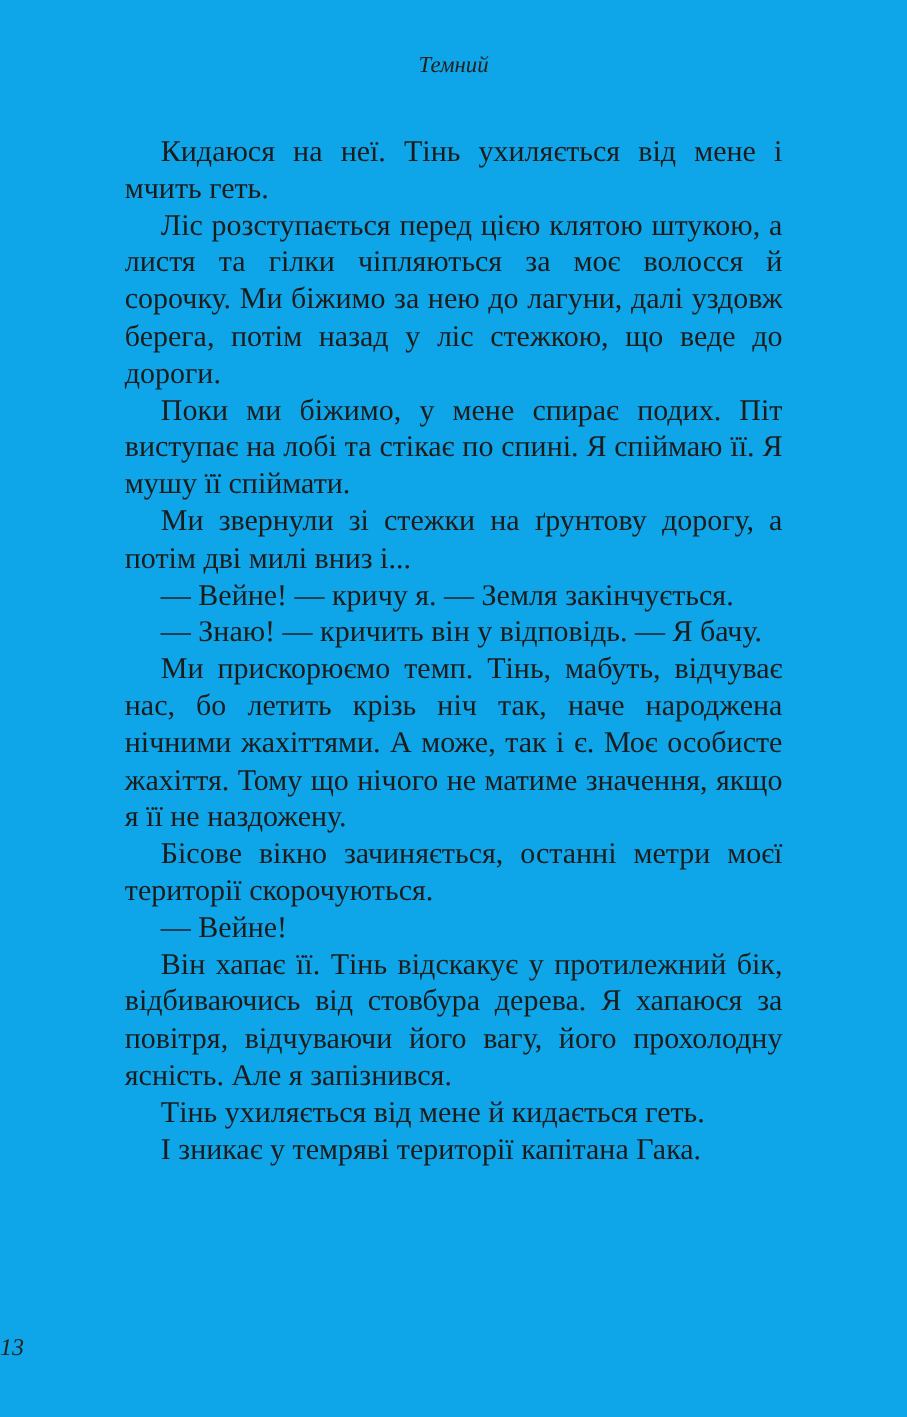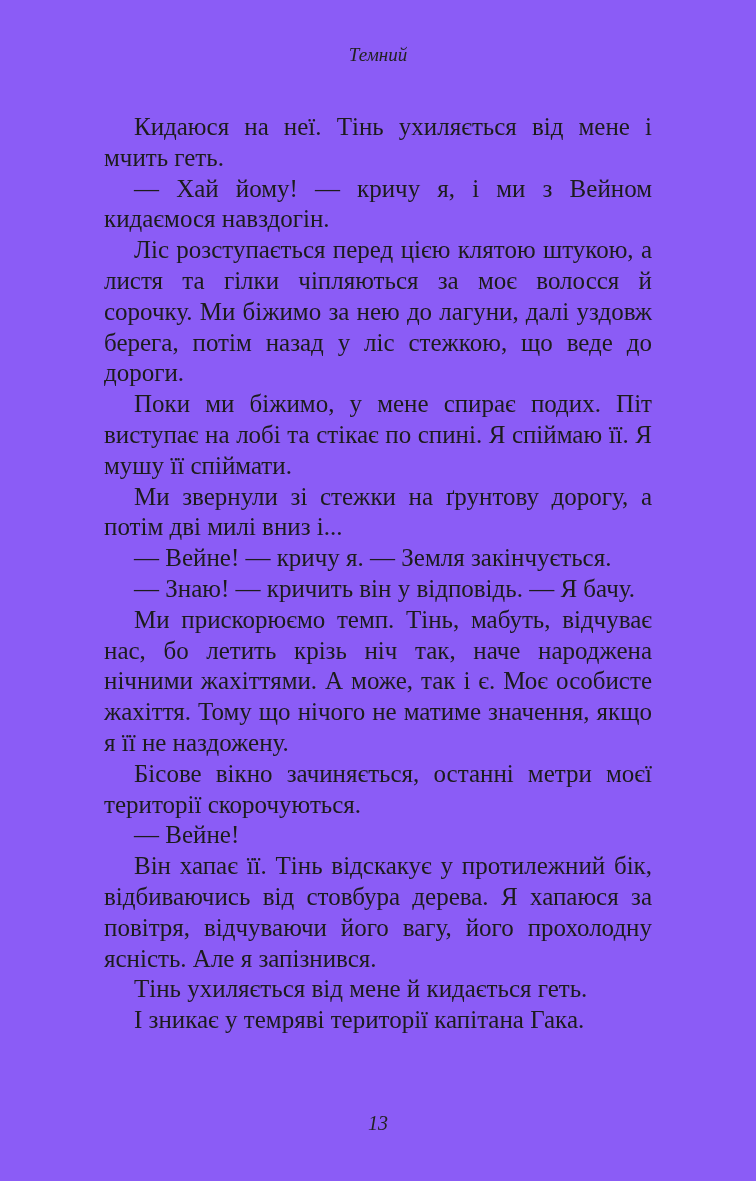--- a/index.html
+++ b/index.html
@@ -4,21 +4,21 @@
 <style>
   html, body {
     margin: 0;
     padding: 0;
     background: #ffffff;
   }
   .page {
     position: relative;
     width: 756px;
     height: 1181px;
-    background: #8b5cf6;
+    background: #0ea5e9;
     color: #1c1c1c;
     font-family: "Liberation Serif", "DejaVu Serif", serif;
     overflow: hidden;
   }
   .running-header {
     position: absolute;
     top: 44px;
     left: 0;
     width: 100%;
     text-align: center;
@@ -40,36 +40,35 @@
   .text-block p {
     margin: 0;
     padding: 0;
     text-indent: 30px;
   }
   .page-number {
     position: absolute;
     bottom: 46px;
     left: 0;
     width: 100%;
-    text-align: center;
+    text-align: left;
     font-style: italic;
     font-size: 20px;
     color: #222222;
   }
 </style>
 </head>
 <body>
 
 <div class="page">
 
   <div class="running-header">Темний</div>
 
   <div class="text-block">
     <p>Кидаюся на неї. Тінь ухиляється від мене і мчить геть.</p>
-    <p>— Хай йому! — кричу я, і ми з Вейном кидаємося навздогін.</p>
     <p>Ліс розступається перед цією клятою штукою, а листя та гілки чіпляються за моє волосся й сорочку. Ми біжимо за нею до лагуни, далі уздовж берега, потім назад у ліс стежкою, що веде до дороги.</p>
     <p>Поки ми біжимо, у мене спирає подих. Піт виступає на лобі та стікає по спині. Я спіймаю її. Я мушу її спіймати.</p>
     <p>Ми звернули зі стежки на ґрунтову дорогу, а потім дві милі вниз і...</p>
     <p>— Вейне! — кричу я. — Земля закінчується.</p>
     <p>— Знаю! — кричить він у відповідь. — Я бачу.</p>
     <p>Ми прискорюємо темп. Тінь, мабуть, відчуває нас, бо летить крізь ніч так, наче народжена нічними жахіттями. А може, так і є. Моє особисте жахіття. Тому що нічого не матиме значення, якщо я її не наздожену.</p>
     <p>Бісове вікно зачиняється, останні метри моєї території скорочуються.</p>
     <p>— Вейне!</p>
     <p>Він хапає її. Тінь відскакує у протилежний бік, відбиваючись від стовбура дерева. Я хапаюся за повітря, відчуваючи його вагу, його прохолодну ясність. Але я запізнився.</p>
     <p>Тінь ухиляється від мене й кидається геть.</p>

